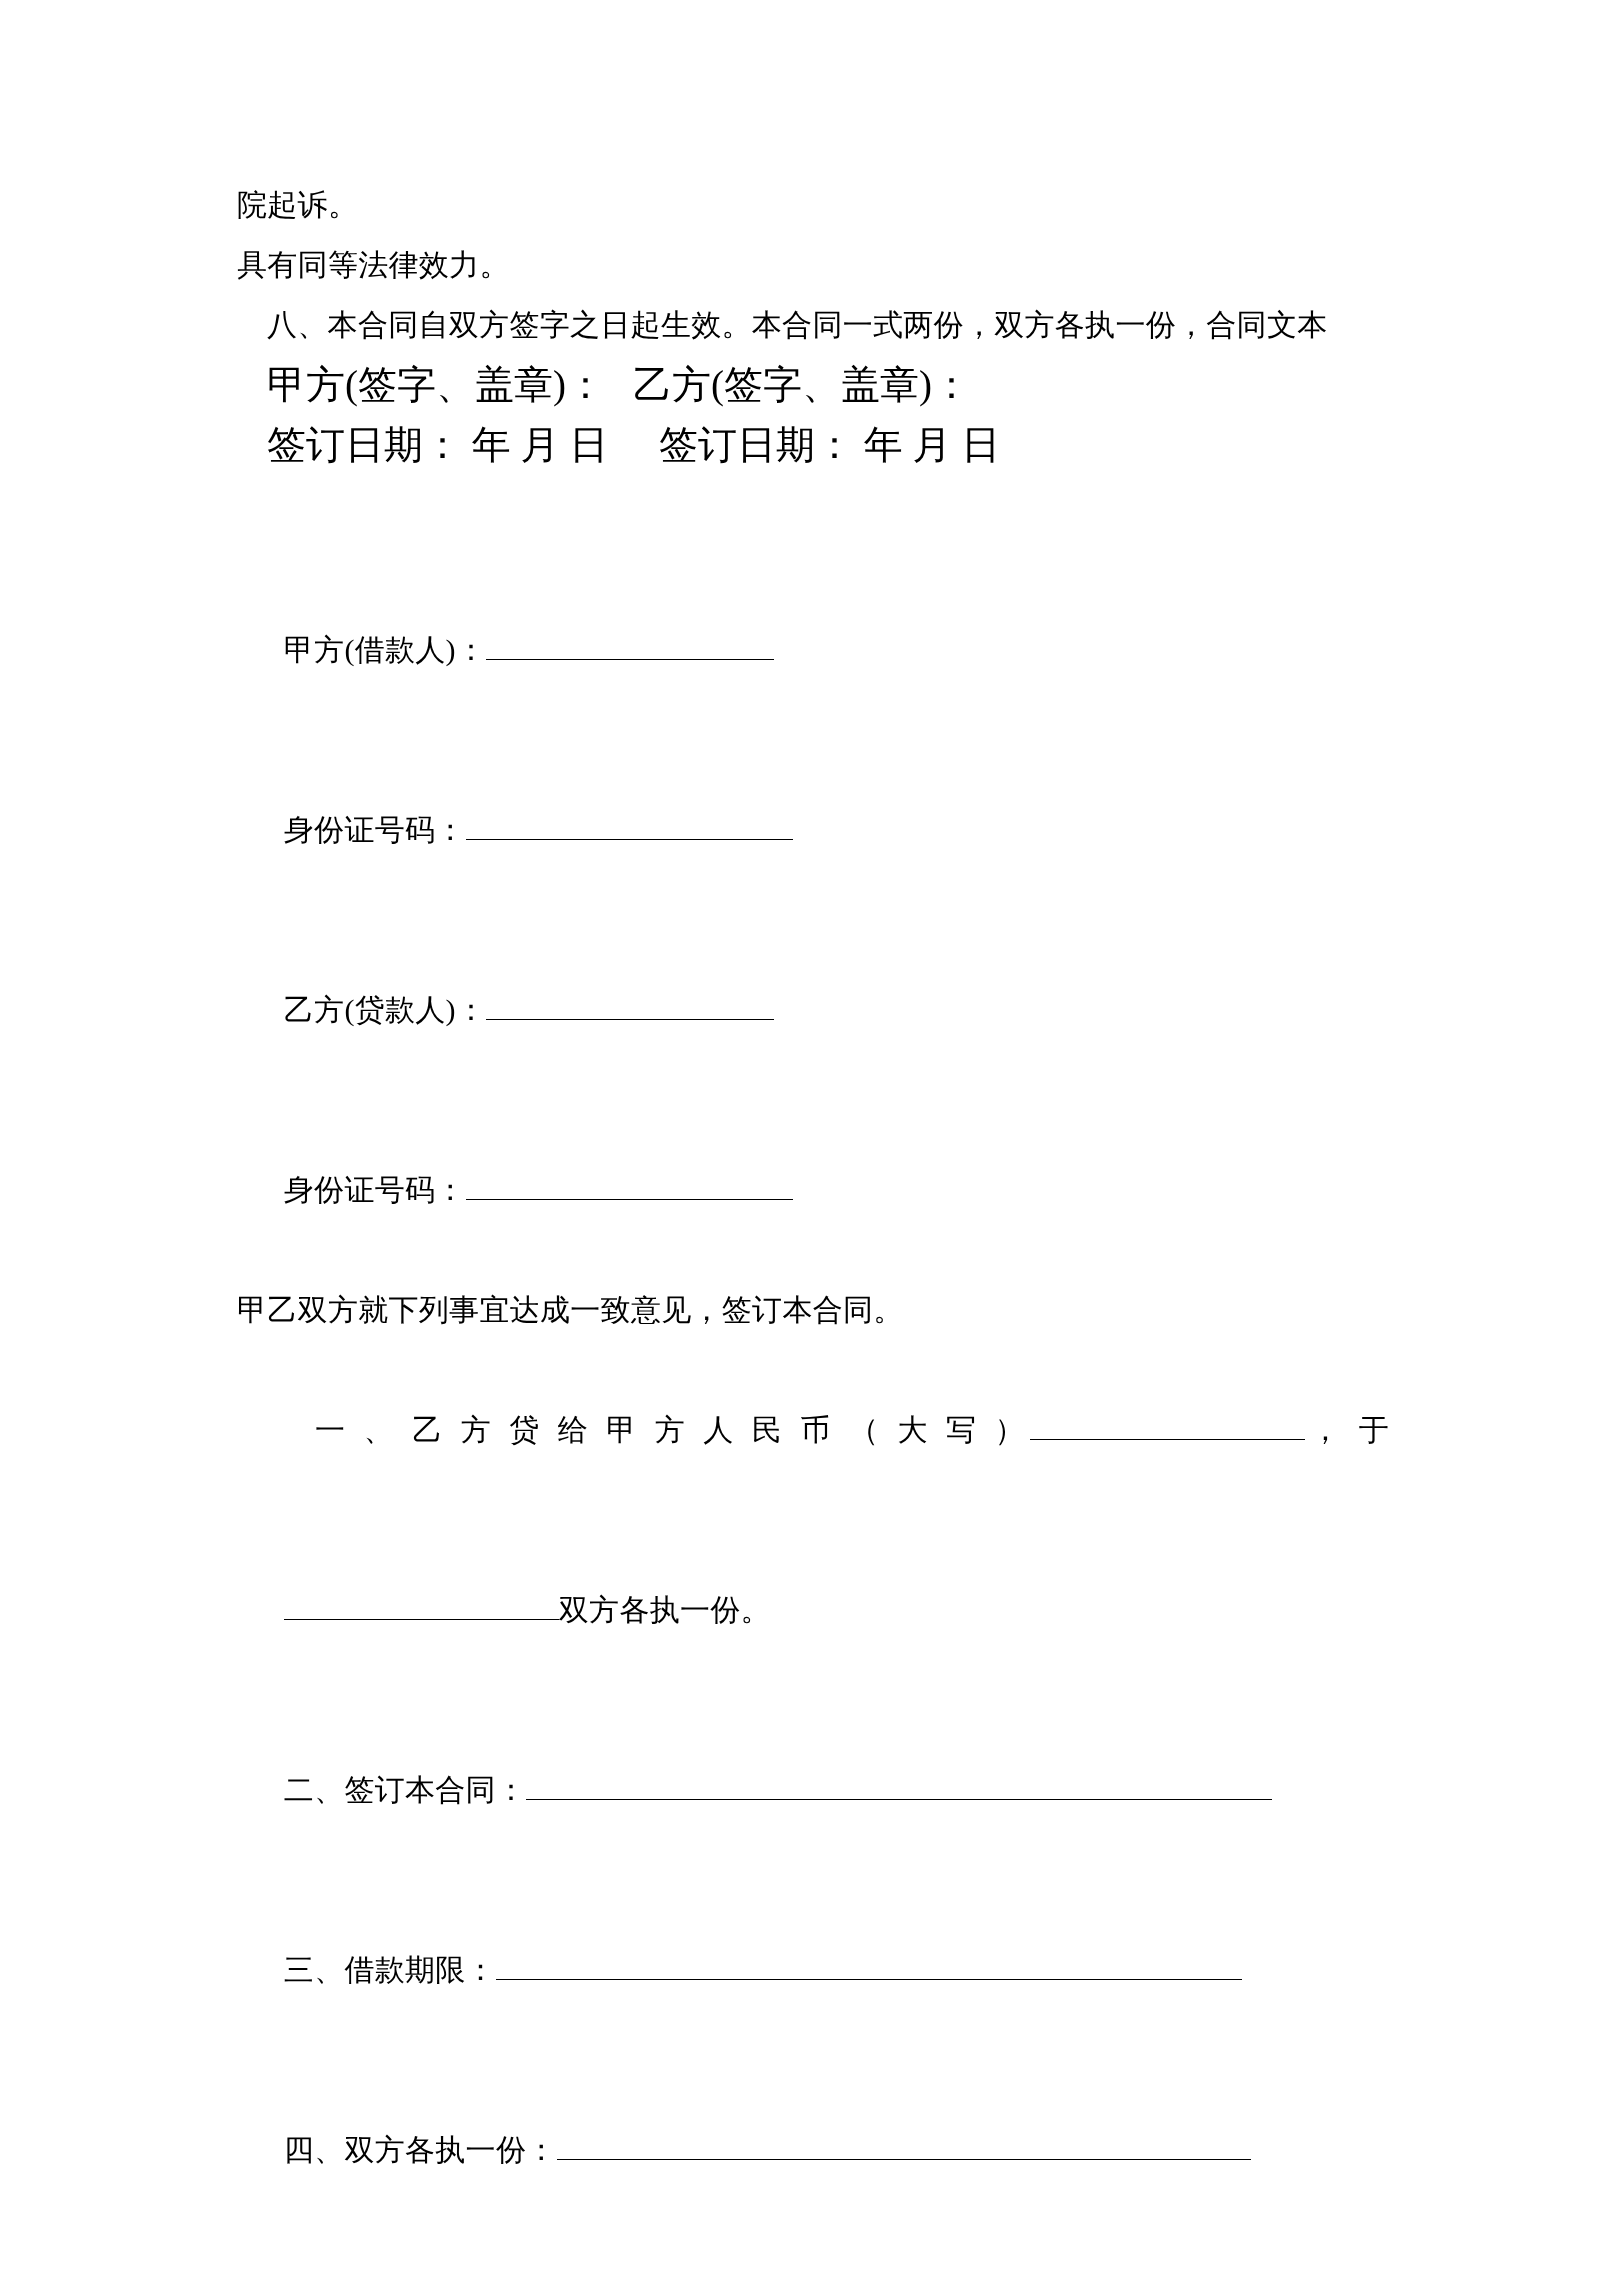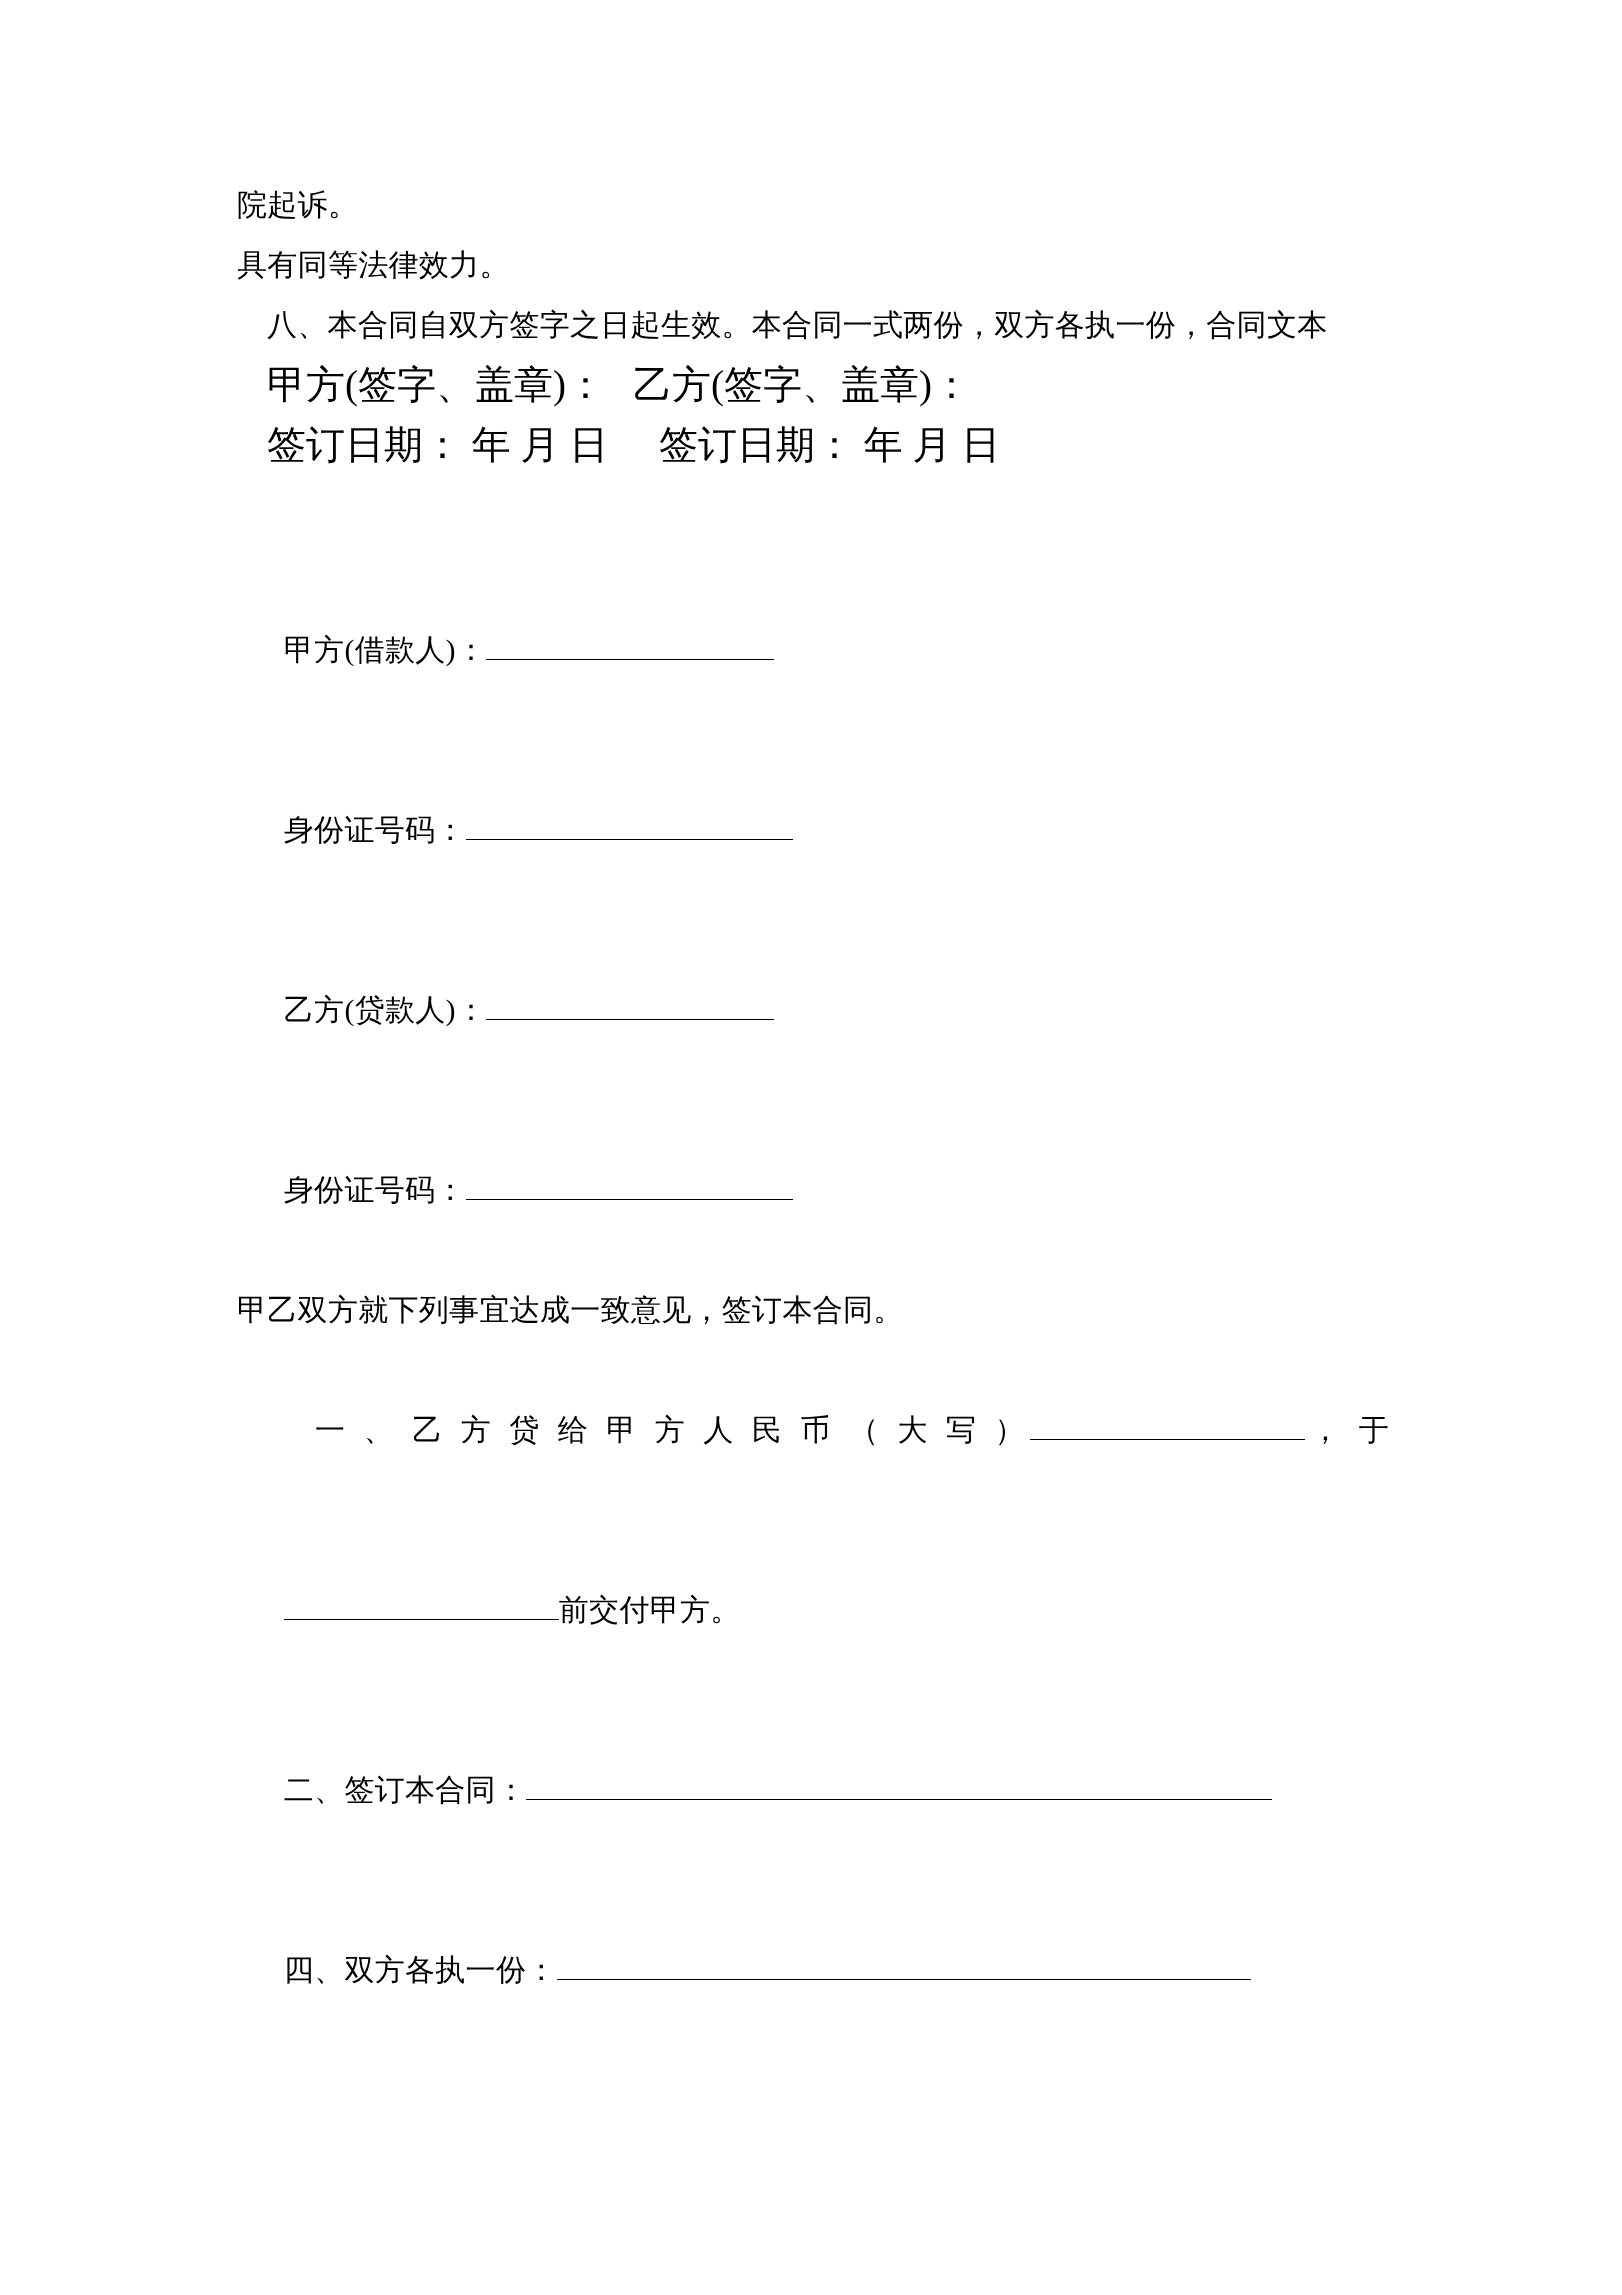--- a/index.html
+++ b/index.html
@@ -100,27 +100,30 @@
     <div class="line indent">
       <span>身份证号码：</span><span class="blank b-md"></span>
     </div>
 
     <div class="line">甲乙双方就下列事宜达成一致意见，签订本合同。</div>
 
     <div class="line just">
       <span>一 、 乙 方 贷 给 甲 方 人 民 币 （ 大 写 ）</span><span class="blank b-amount"></span><span>， 于</span>
     </div>
     <div class="line">
-      <span class="blank b-amount"></span><span>前交付甲方。</span>
+      <span class="blank b-amount"></span><span>双方各执一份。</span>
     </div>
 
     <div class="line indent">
       <span>二、签订本合同：</span><span class="blank b-xxl"></span>
     </div>
 
+    <div class="line indent">
+      <span>三、借款期限：</span><span class="blank b-xxl"></span>
+    </div>
 
     <div class="line indent">
       <span>四、双方各执一份：</span><span class="blank b-lg"></span>
     </div>
 
     <div class="line indent">
       
     </div>
 
   </div>

